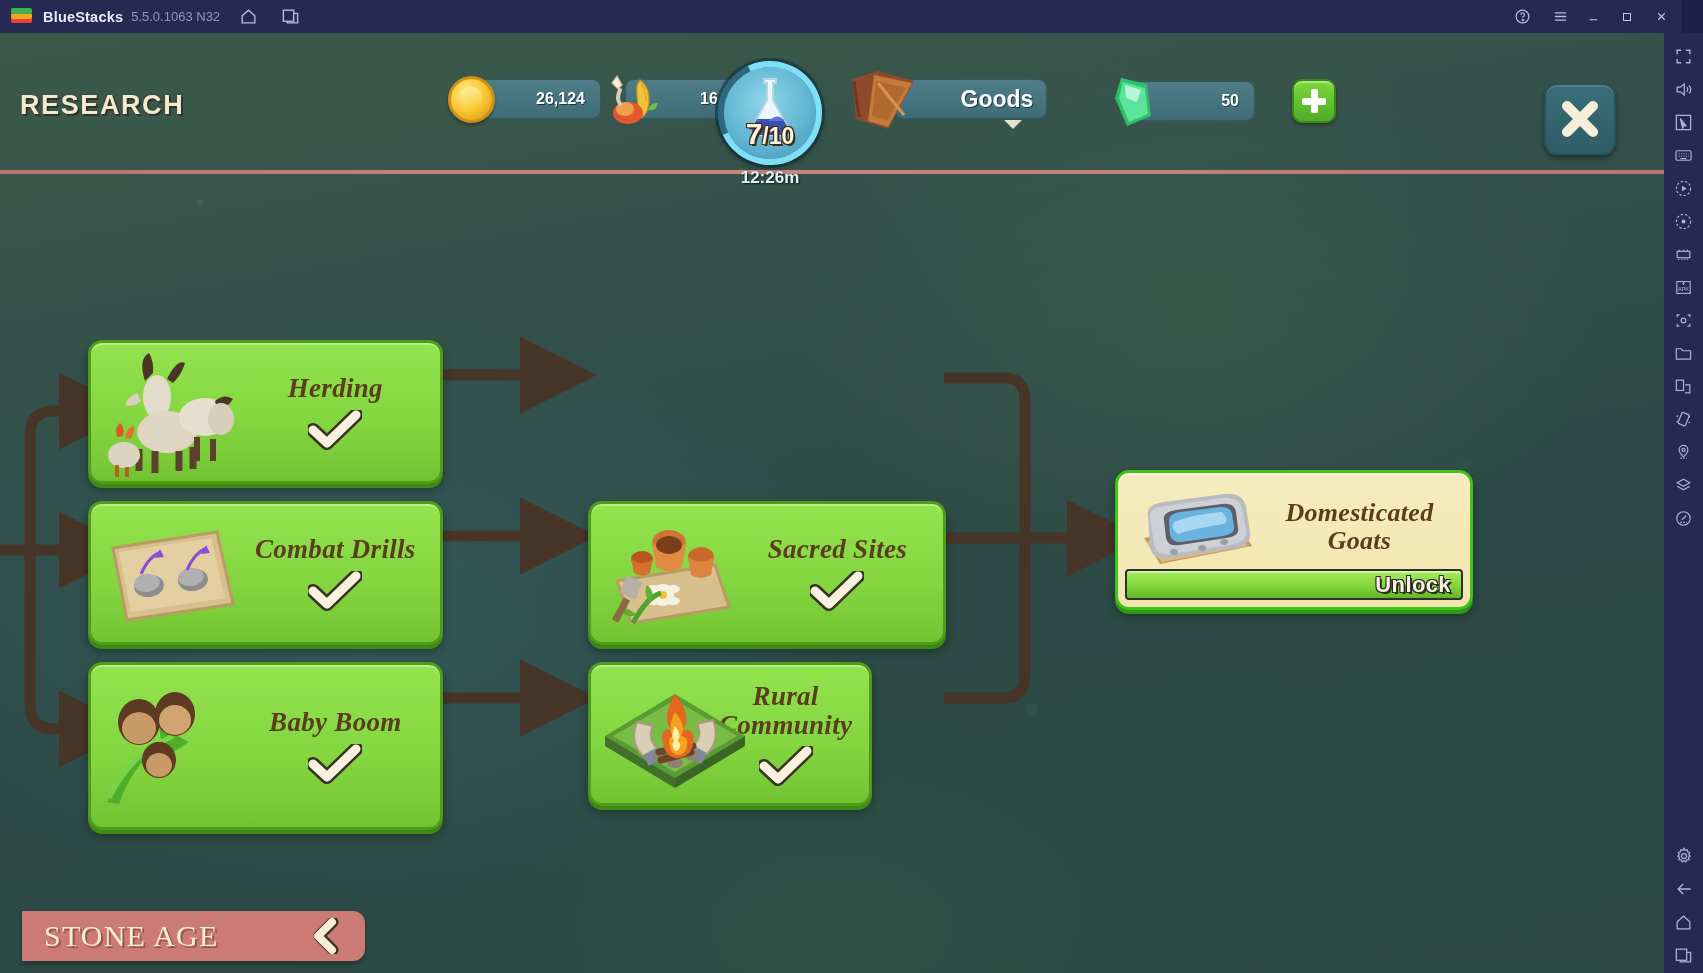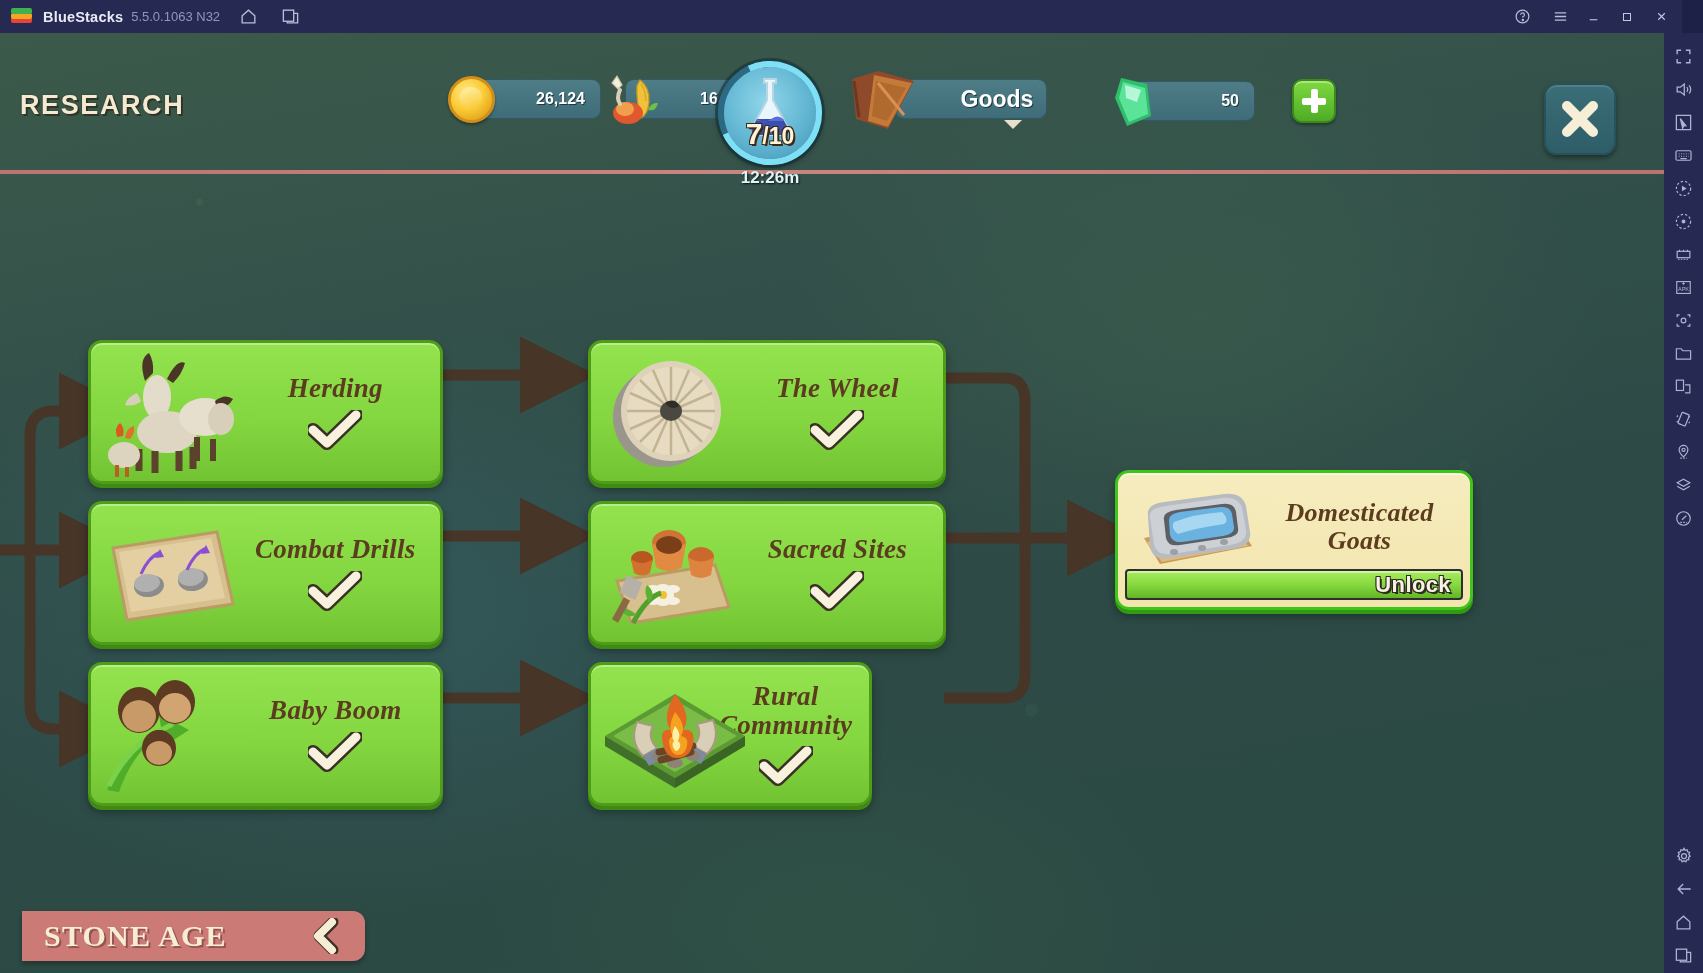--- a/index.html
+++ b/index.html
@@ -225,21 +225,21 @@
     width:343px; height:50px;
     background:#cb7a76;
     border-radius:0 12px 12px 0;
     display:flex; align-items:center;
     box-shadow: 0 3px 5px rgba(0,0,0,.3);
     z-index:14;
   }
   .age-label{
     margin-left:22px;
     font-family:"Liberation Serif", serif;
-    font-size:30px; font-weight:bold; letter-spacing:1.2px;
+    font-size:30px; font-weight:normal; letter-spacing:1.2px;
     color:#f6edd4;
     text-shadow: 2px 2px 0 rgba(90,45,45,.5);
   }
   .age-chev{ margin-left:auto; margin-right:24px; }
 </style>
 </head>
 <body>
 
 <div class="titlebar">
   <div class="bs-logo">
@@ -409,40 +409,20 @@
       </svg>
       <div class="card-body">
         <div class="card-name">Herding</div>
         <svg class="card-check" width="54" height="40" viewBox="0 0 54 40">
           <path d="M5 20 L19 33 L48 5" stroke="#3a3024" stroke-width="14" fill="none" stroke-linecap="round" stroke-linejoin="round"></path>
           <path d="M5 20 L19 33 L48 5" stroke="#f7f1dd" stroke-width="9" fill="none" stroke-linecap="round" stroke-linejoin="round"></path>
         </svg>
       </div>
     </div>
 
-    <div class="card" style="left:588px; top:307px; width:358px; height:144px;">
-      <svg class="card-art" width="142" height="142" viewBox="0 0 142 142">
-        <ellipse cx="66" cy="76" rx="50" ry="50" fill="#9a968c"></ellipse>
-        <ellipse cx="74" cy="70" rx="50" ry="50" fill="#ded3b8"></ellipse>
-        <ellipse cx="74" cy="70" rx="44" ry="44" fill="#e7dcc2"></ellipse>
-        <g stroke="#c2b394" stroke-width="2.5">
-          <path d="M74 26 V114 M30 70 H118 M43 39 L105 101 M105 39 L43 101"></path>
-          <path d="M56 29 L92 111 M56 111 L92 29 M33 52 L115 88 M33 88 L115 52"></path>
-        </g>
-        <ellipse cx="74" cy="70" rx="11" ry="10" fill="#4b4741"></ellipse>
-        <path d="M68 62 q10 -6 14 3 q-8 5 -14 -3z" fill="#2f2c28"></path>
-      </svg>
-      <div class="card-body">
-        <div class="card-name">The Wheel</div>
-        <svg class="card-check" width="54" height="40" viewBox="0 0 54 40">
-          <path d="M5 20 L19 33 L48 5" stroke="#3a3024" stroke-width="14" fill="none" stroke-linecap="round" stroke-linejoin="round"></path>
-          <path d="M5 20 L19 33 L48 5" stroke="#f7f1dd" stroke-width="9" fill="none" stroke-linecap="round" stroke-linejoin="round"></path>
-        </svg>
-      </div>
-    </div>
 
     <div class="card" style="left:88px; top:468px; width:355px; height:144px;">
       <svg class="card-art" width="150" height="130" viewBox="0 0 150 130">
         <path d="M16 40 L120 24 L136 96 L30 112 Z" fill="#d8c08e" stroke="#b99c63" stroke-width="3"></path>
         <path d="M22 44 L114 30 L128 90 L34 104 Z" fill="#e4cfa2"></path>
         <ellipse cx="52" cy="78" rx="15" ry="11" fill="#8c8c8c" transform="rotate(-8 52 78)"></ellipse>
         <ellipse cx="50" cy="75" rx="13" ry="9" fill="#b0b0b0" transform="rotate(-8 50 75)"></ellipse>
         <ellipse cx="96" cy="72" rx="15" ry="11" fill="#8c8c8c" transform="rotate(-8 96 72)"></ellipse>
         <ellipse cx="94" cy="69" rx="13" ry="9" fill="#b0b0b0" transform="rotate(-8 94 69)"></ellipse>
         <path d="M44 66 q8 -18 20 -22" stroke="#8a4fd4" stroke-width="3" fill="none"></path>
@@ -485,21 +465,21 @@
       </svg>
       <div class="card-body">
         <div class="card-name">Sacred Sites</div>
         <svg class="card-check" width="54" height="40" viewBox="0 0 54 40">
           <path d="M5 20 L19 33 L48 5" stroke="#3a3024" stroke-width="14" fill="none" stroke-linecap="round" stroke-linejoin="round"></path>
           <path d="M5 20 L19 33 L48 5" stroke="#f7f1dd" stroke-width="9" fill="none" stroke-linecap="round" stroke-linejoin="round"></path>
         </svg>
       </div>
     </div>
 
-    <div class="card" style="left:88px; top:629px; width:355px; height:144px;">
+    <div class="card" style="left:88px; top:629px; width:355px; height:168px;">
       <svg class="card-art" width="152" height="140" viewBox="0 0 152 140">
         <path d="M10 126 q20 -44 54 -62 l-2 -14 l30 16 l-28 18 l-2 -12 q-26 16 -40 56z" fill="#4fad2a"></path>
         <path d="M12 122 q20 -40 52 -56 l12 -6" stroke="#7ad14a" stroke-width="5" fill="none"></path>
         <ellipse cx="42" cy="46" rx="21" ry="23" fill="#5d3a22"></ellipse>
         <ellipse cx="42" cy="52" rx="17" ry="16" fill="#c89a68"></ellipse>
         <path d="M25 44 q17 -16 34 0 q-4 -20 -17 -20 q-14 0 -17 20z" fill="#5d3a22"></path>
         <ellipse cx="78" cy="38" rx="20" ry="22" fill="#5d3a22"></ellipse>
         <ellipse cx="78" cy="44" rx="16" ry="15" fill="#d2a472"></ellipse>
         <path d="M62 36 q16 -15 32 0 q-3 -19 -16 -19 q-13 0 -16 19z" fill="#5d3a22"></path>
         <ellipse cx="62" cy="84" rx="17" ry="18" fill="#5d3a22"></ellipse>

